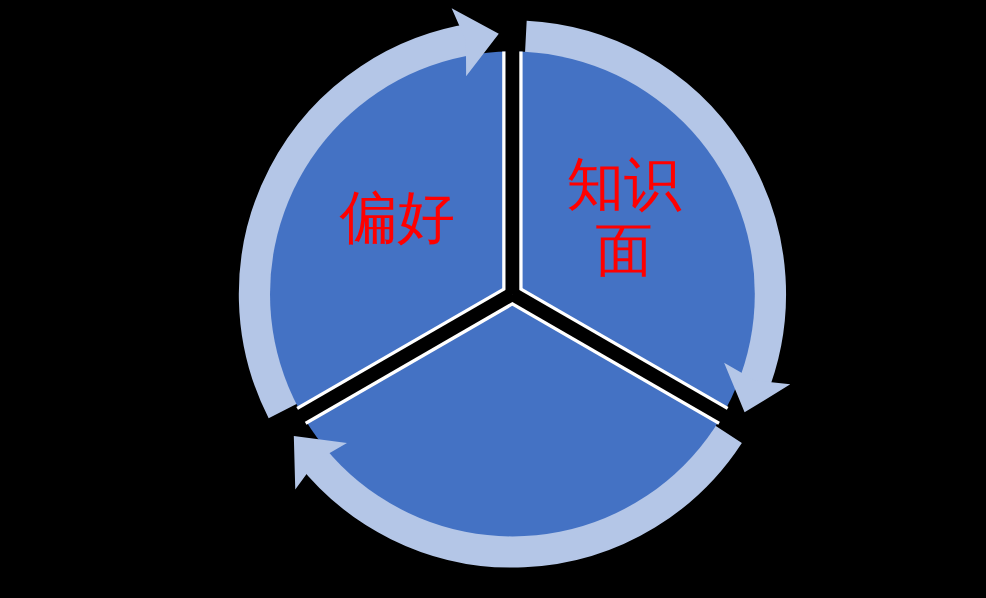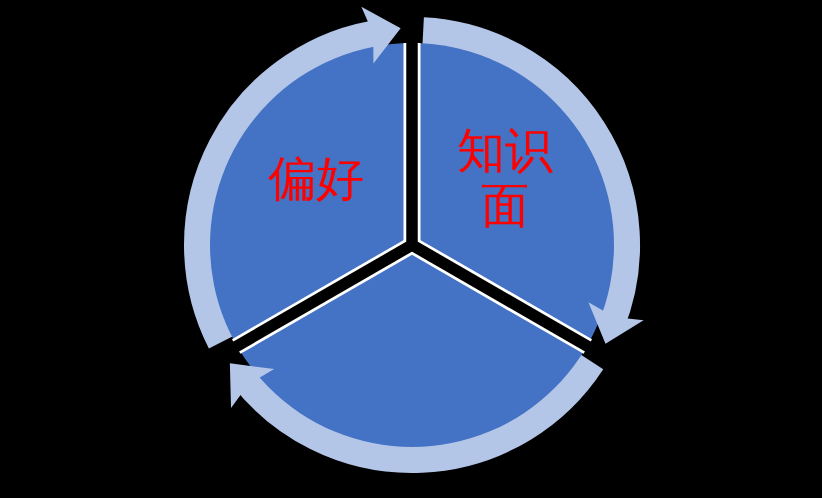--- a/index.html
+++ b/index.html
@@ -6,21 +6,22 @@
     margin: 0;
     padding: 0;
     background: #000000;
   }
   .canvas {
     position: relative;
     width: 670px;
     height: 498px;
     background: #000000;
     overflow: hidden;
-    font-family: Liberation Mono, monospace;
+    font-family: Liberation Sans, sans-serif;
+    margin-left: 15px;
   }
   .diagram-svg {
     position: absolute;
     left: 0;
     top: 0;
   }
   .ring-arc {
     fill: none;
     stroke: #B4C6E7;
     stroke-width: 27;

